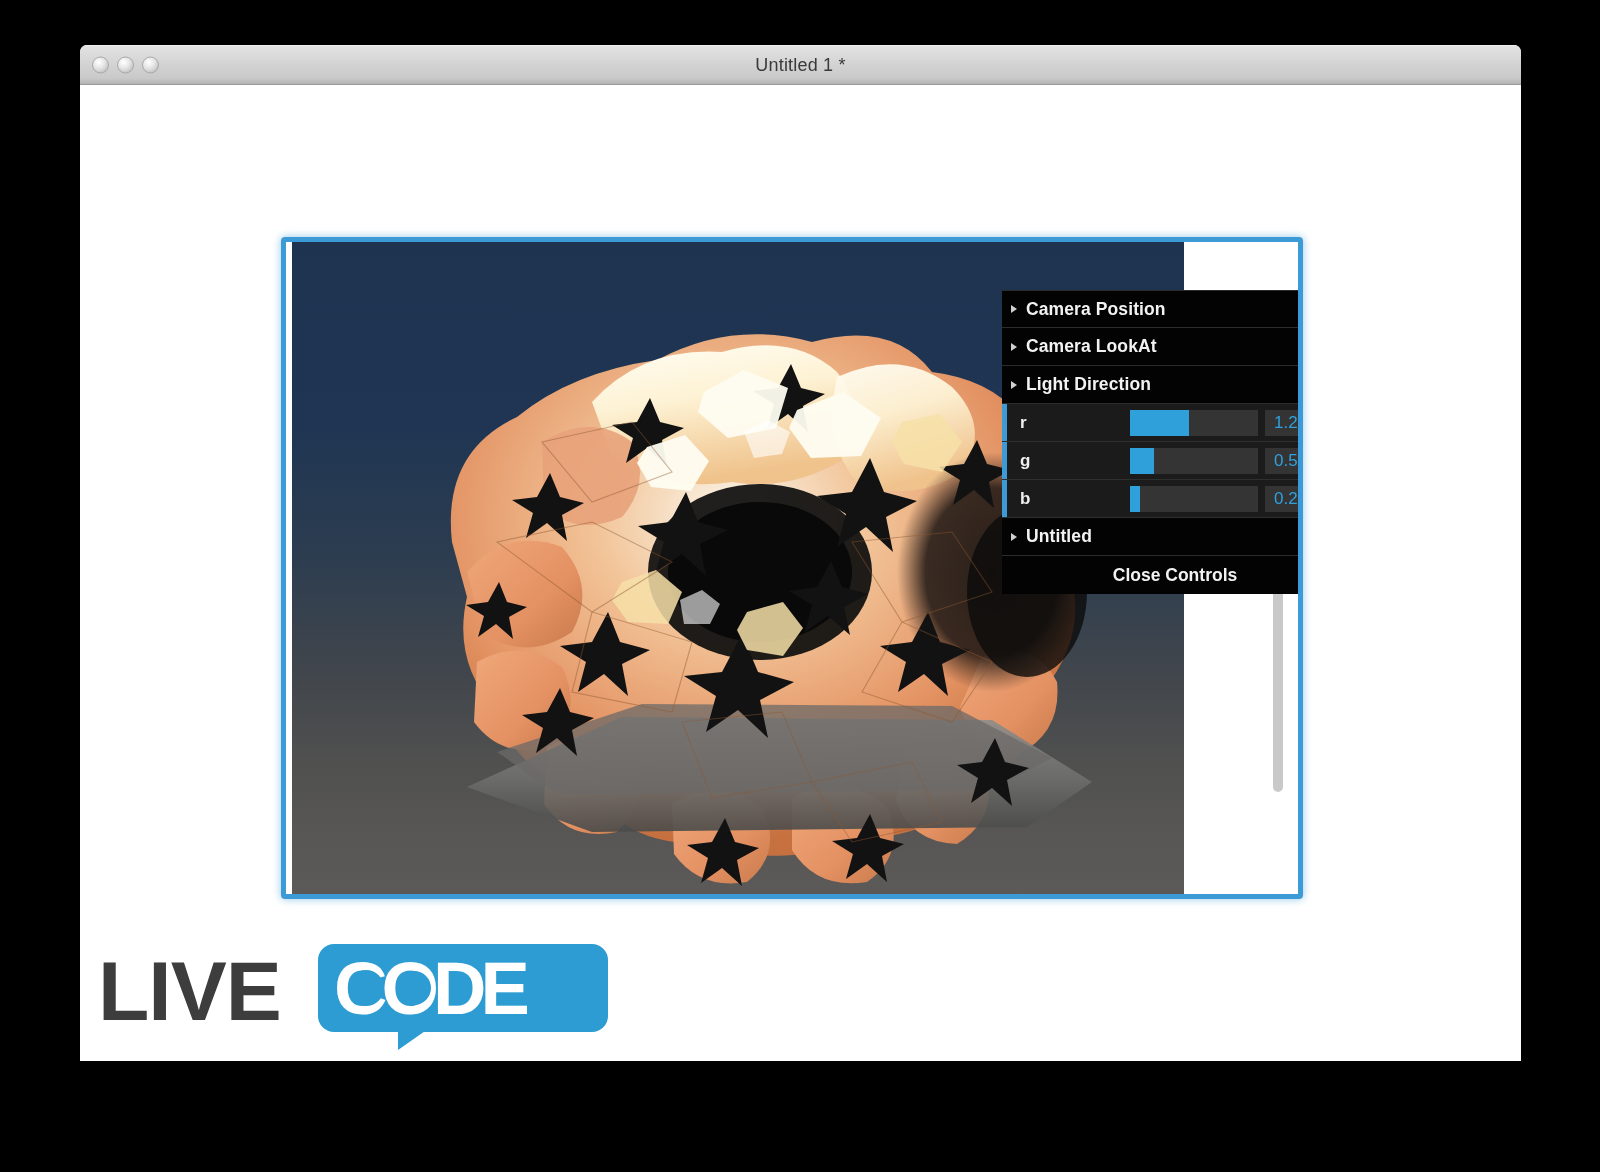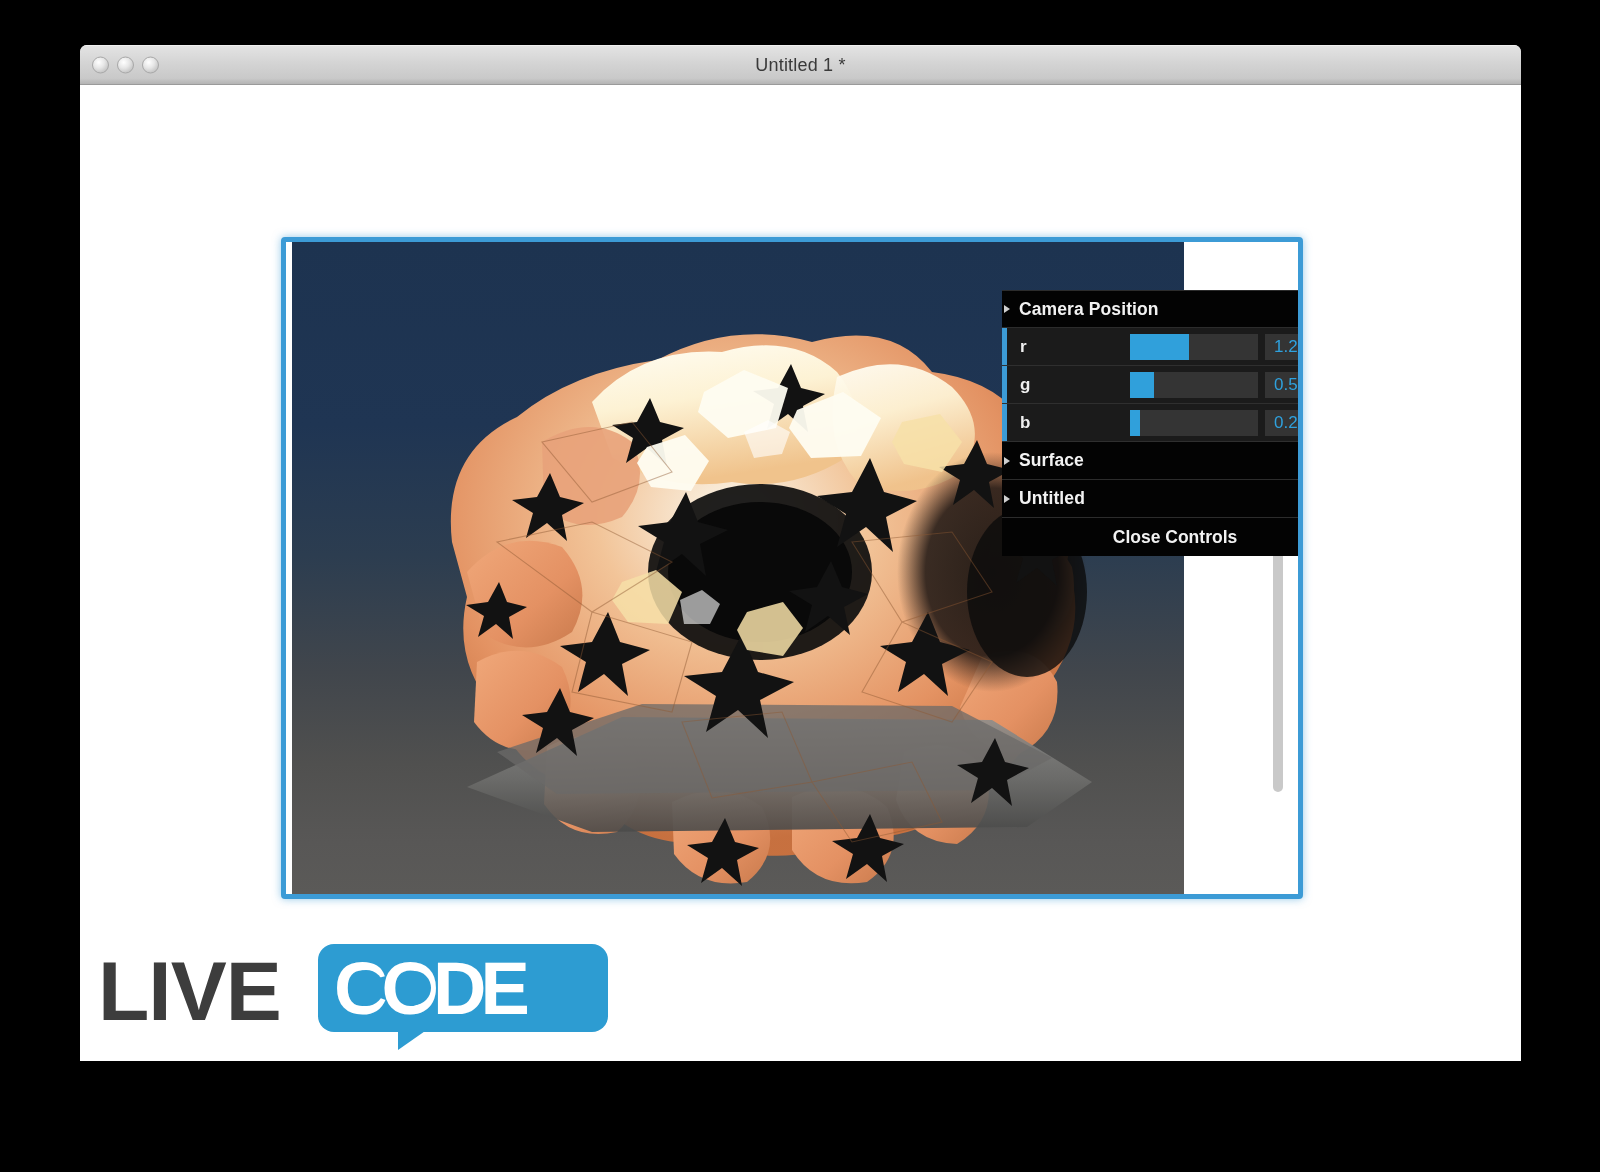--- a/index.html
+++ b/index.html
@@ -158,21 +158,21 @@
     user-select: none;
   }
 
   .panel-row {
     position: relative;
     height: 38px;
     background: #030303;
     border-bottom: 1px solid #2c2c2c;
     display: flex;
     align-items: center;
-    padding-left: 2px;
+    padding-left: 9px;
     box-sizing: border-box;
   }
   .panel-row:first-child { border-top: 1px solid #2c2c2c; }
 
   .tri {
     display: inline-block;
     width: 0; height: 0;
     margin-right: 9px;
     flex: 0 0 auto;
   }
@@ -412,21 +412,29 @@
             </div>
           </div>
 
           <div class="control-panel">
 
             <div class="panel-row">
               <span class="tri closed"></span>
               <span class="panel-label">Camera Position</span>
             </div>
 
-
+            <div class="panel-row">
+              <span class="tri closed"></span>
+              <span class="panel-label">Camera LookAt</span>
+            </div>
+
+            <div class="panel-row">
+              <span class="tri closed"></span>
+              <span class="panel-label">Light Direction</span>
+            </div>
 
 
             <div class="slider-row">
               <div class="slider-accent"></div>
               <span class="slider-name">r</span>
               <div class="slider-track">
                 <div class="slider-fill" style="width:46%"></div>
               </div>
               <div class="slider-value">1.2</div>
             </div>
@@ -442,24 +450,20 @@
 
             <div class="slider-row">
               <div class="slider-accent"></div>
               <span class="slider-name">b</span>
               <div class="slider-track">
                 <div class="slider-fill" style="width:8%"></div>
               </div>
               <div class="slider-value">0.2</div>
             </div>
 
-            <div class="panel-row">
-              <span class="tri closed"></span>
-              <span class="panel-label">Surface</span>
-            </div>
 
 
             <div class="panel-row">
               <span class="tri closed"></span>
               <span class="panel-label">Untitled</span>
             </div>
 
             <div class="panel-row close-row">
               <span class="close-label">Close Controls</span>
             </div>

